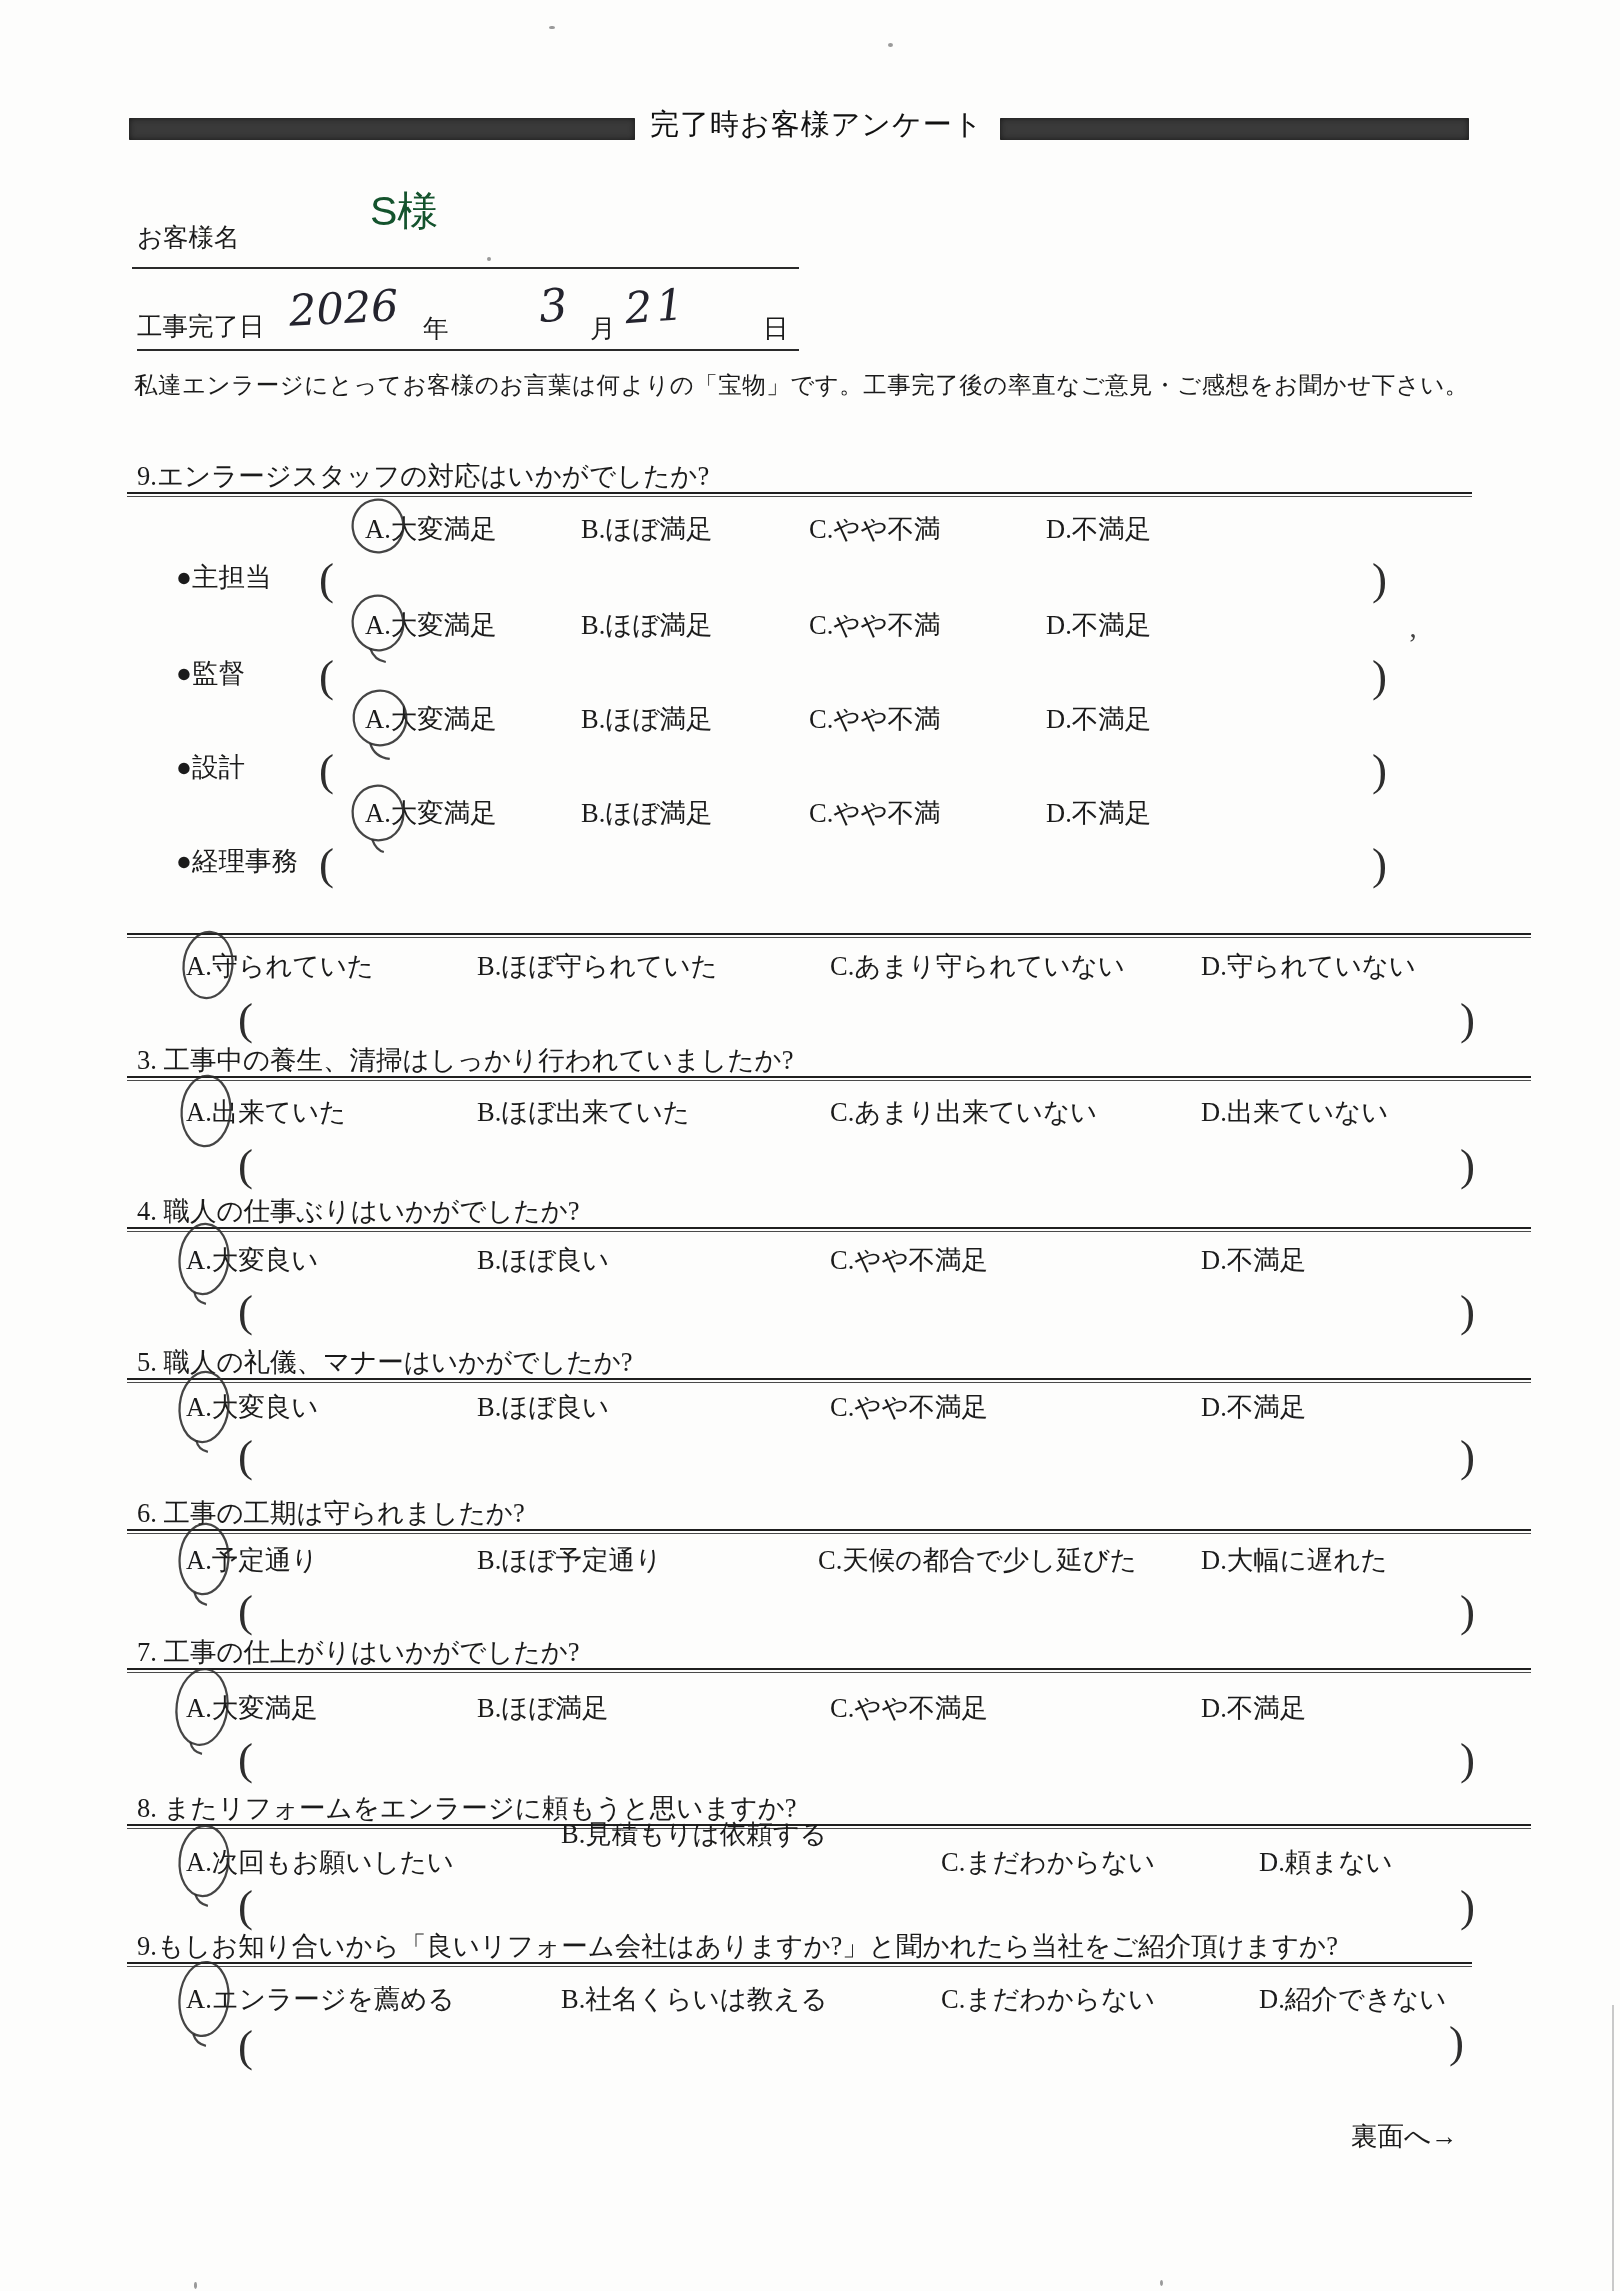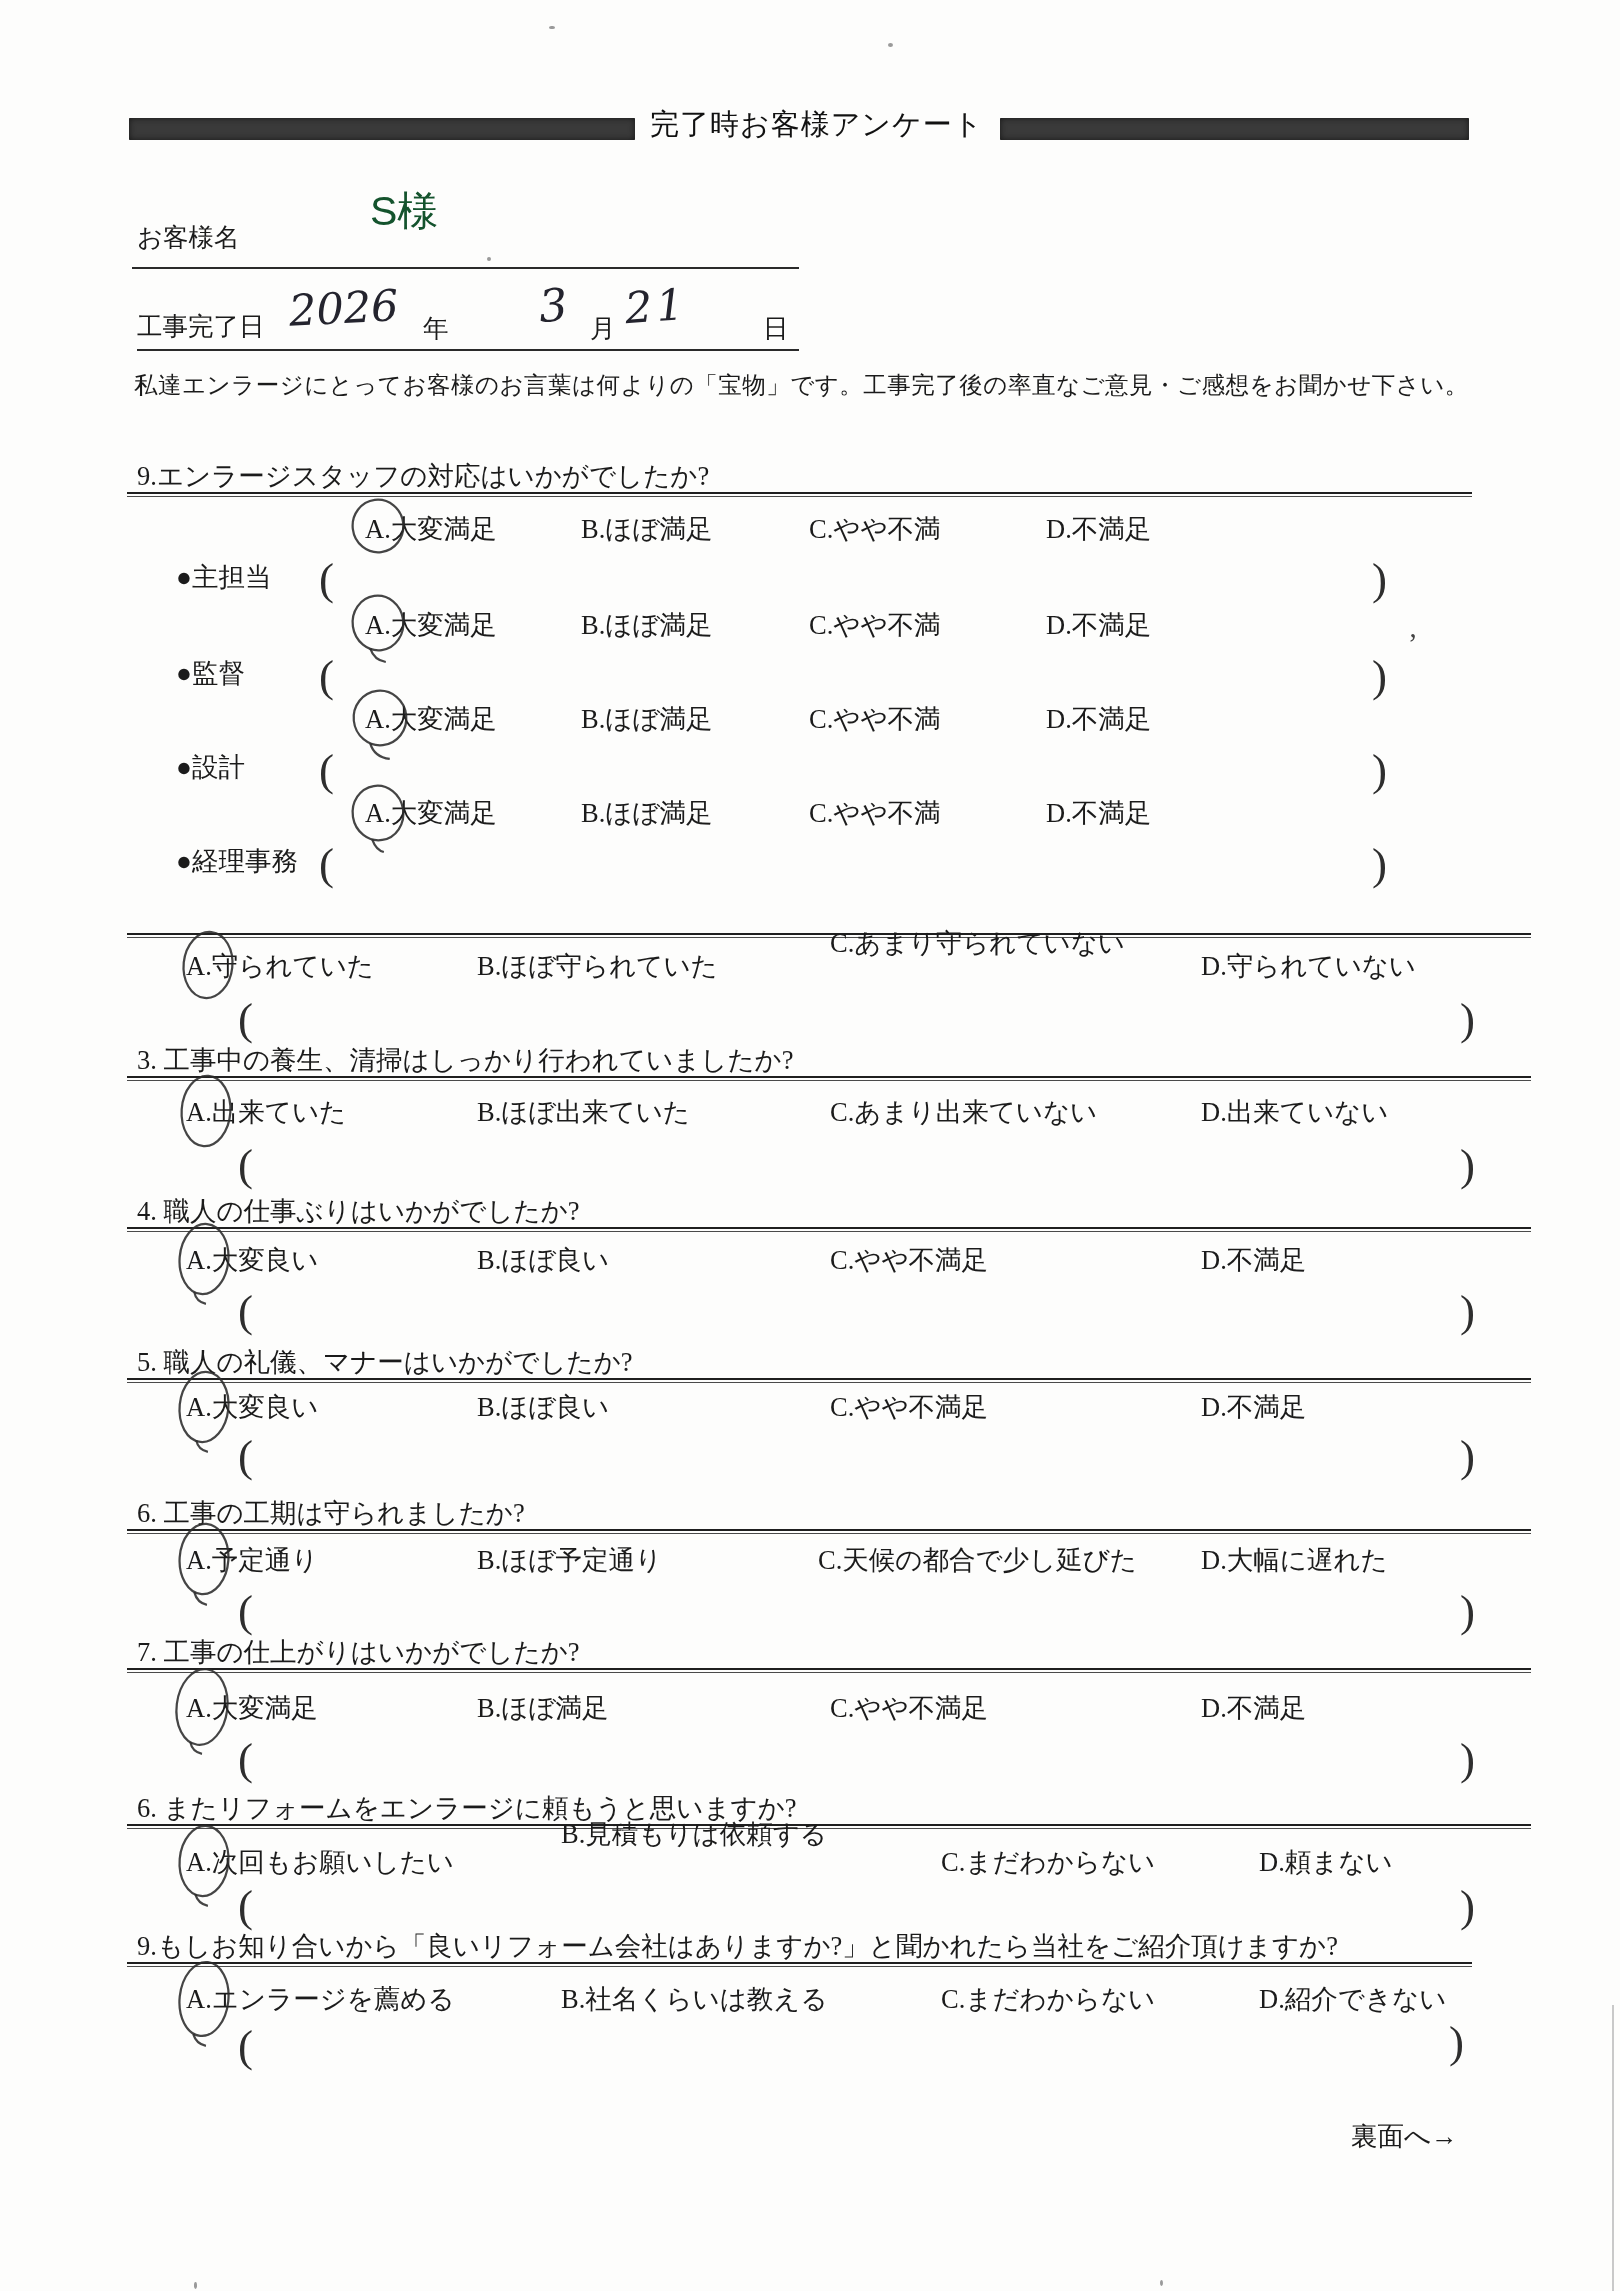--- a/index.html
+++ b/index.html
@@ -96,21 +96,21 @@
   <span class="t paren" style="left:319px;top:839px;">(</span>
   <span class="t paren" style="left:1372px;top:839px;">)</span>
   <svg class="circ" style="left:339px;top:764px;" width="78" height="98" viewBox="0 0 80 100">
       <ellipse cx="40" cy="50" rx="26" ry="28" transform="rotate(-9 40 50)"></ellipse>
       <path d="M34 77 Q 38 88 46 90"></path>
     </svg>
 
   <div class="rule" style="left:127px;top:933px;width:1404px;"></div>
   <span class="t opt" style="left:186px;top:951px;">A.守られていた</span>
   <span class="t opt" style="left:477px;top:951px;">B.ほぼ守られていた</span>
-  <span class="t opt" style="left:830px;top:928px;">C.あまり守られていない</span>
+  <span class="t opt" style="left:830px;top:951px;">C.あまり守られていない</span>
   <span class="t opt" style="left:1201px;top:951px;">D.守られていない</span>
   <span class="t paren" style="left:238px;top:994px;">(</span>
   <span class="t paren" style="left:1460px;top:994px;">)</span>
   <svg class="circ" style="left:169px;top:916px;" width="78" height="98" viewBox="0 0 80 100">
       <ellipse cx="40" cy="50" rx="25" ry="34" transform="rotate(6 40 50)"></ellipse>
     </svg>
 
   <div class="t head" style="left:137px;top:1045px;">3. 工事中の養生、清掃はしっかり行われていましたか?</div>
   <div class="rule" style="left:127px;top:1076px;width:1404px;"></div>
   <span class="t opt" style="left:186px;top:1097px;">A.出来ていた</span>
@@ -168,21 +168,21 @@
   <span class="t opt" style="left:477px;top:1693px;">B.ほぼ満足</span>
   <span class="t opt" style="left:830px;top:1693px;">C.やや不満足</span>
   <span class="t opt" style="left:1201px;top:1693px;">D.不満足</span>
   <span class="t paren" style="left:238px;top:1734px;">(</span>
   <span class="t paren" style="left:1460px;top:1734px;">)</span>
   <svg class="circ" style="left:163px;top:1658px;" width="78" height="98" viewBox="0 0 80 100">
       <ellipse cx="40" cy="50" rx="26" ry="39" transform="rotate(7 40 50)"></ellipse>
       <path d="M28 86 Q 30 96 40 98"></path>
     </svg>
 
-  <div class="t head" style="left:137px;top:1793px;">6. またリフォームをエンラージに頼もうと思いますか?</div>
+  <div class="t head" style="left:137px;top:1793px;">8. またリフォームをエンラージに頼もうと思いますか?</div>
   <div class="rule" style="left:127px;top:1824px;width:1404px;"></div>
   <span class="t opt" style="left:186px;top:1847px;">A.次回もお願いしたい</span>
   <span class="t opt" style="left:561px;top:1819px;">B.見積もりは依頼する</span>
   <span class="t opt" style="left:941px;top:1847px;">C.まだわからない</span>
   <span class="t opt" style="left:1259px;top:1847px;">D.頼まない</span>
   <span class="t paren" style="left:238px;top:1881px;">(</span>
   <span class="t paren" style="left:1460px;top:1881px;">)</span>
   <svg class="circ" style="left:165px;top:1812px;" width="78" height="98" viewBox="0 0 80 100">
       <ellipse cx="40" cy="50" rx="25" ry="36" transform="rotate(5 40 50)"></ellipse>
       <path d="M31 84 Q 34 94 44 96"></path>

